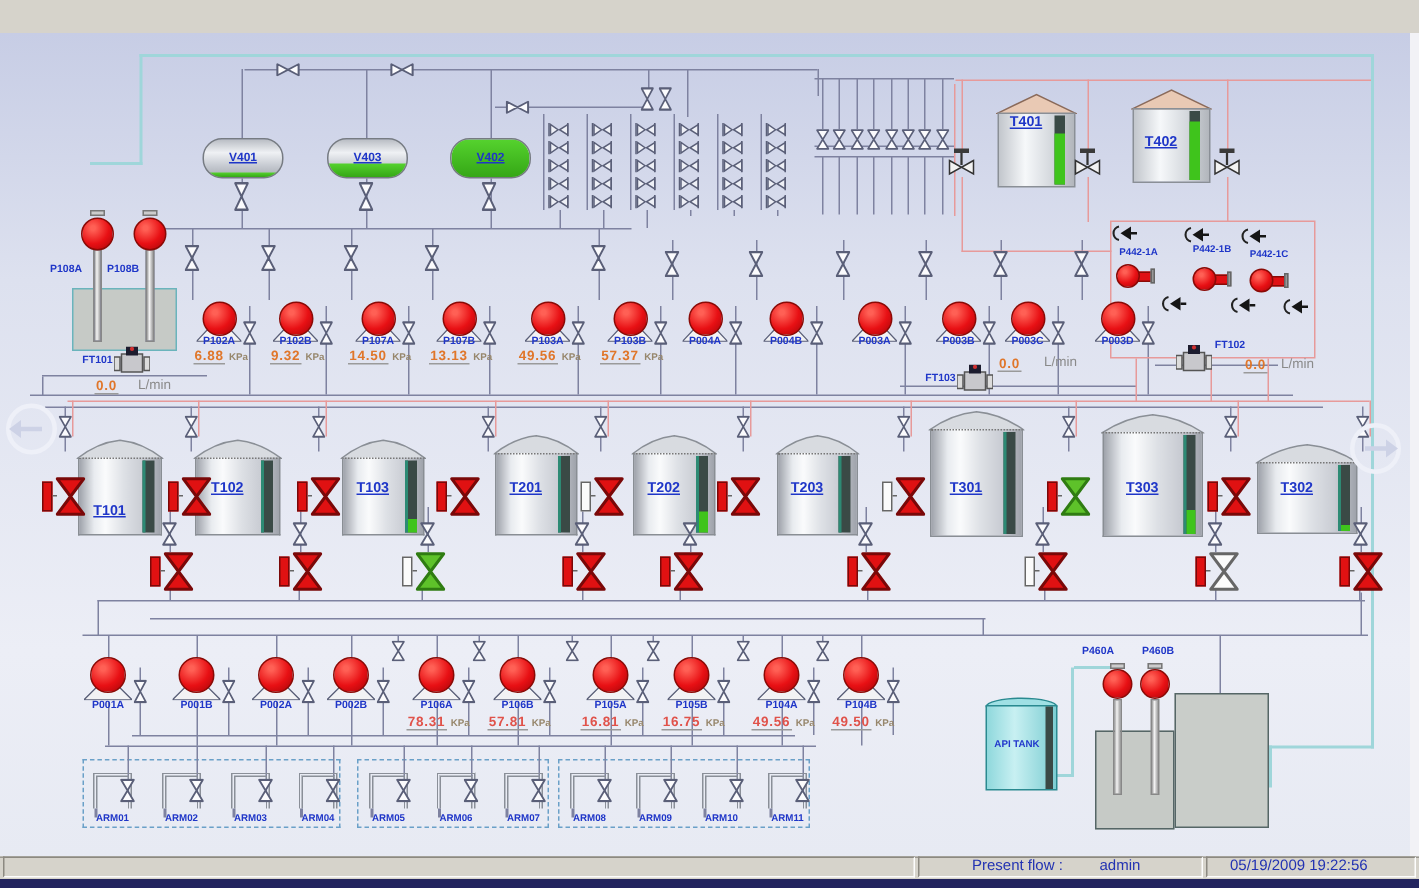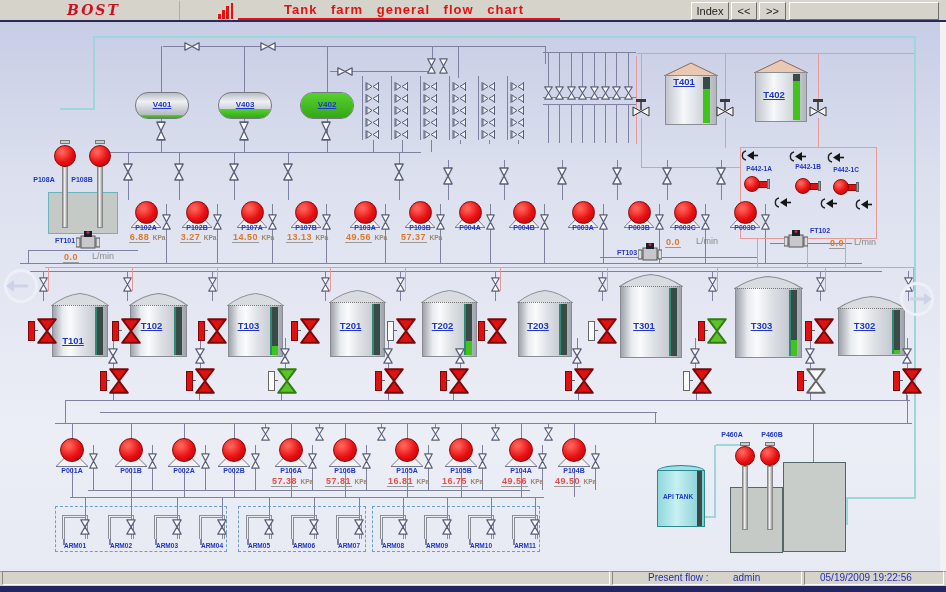--- a/index.html
+++ b/index.html
@@ -43,35 +43,20 @@
 .pumpc{position:absolute;border-radius:50%;background:radial-gradient(circle at 35% 30%,#ff6055 8%,#e81014 55%,#a60408);border:1px solid #8a0a06}
 .basin{position:absolute;border:1px solid #566}
 .arm-u{position:absolute;border:3px double #8a8f98;border-bottom:none}
 .armbox{position:absolute;border:1px dashed #6aa0c8}
 </style>
 </head>
 <body>
 
 <div id="page">
 
-  <div id="titlebar">
-    <div id="logo">BOST</div>
-    <div id="chart-icon">
-      <i style="left:0;height:5px"></i>
-        <i style="left:4px;height:9px"></i>
-        <i style="left:8px;height:13px"></i>
-        <i style="left:13px;height:16px;width:2px"></i>
-    </div>
-    <div id="title">Tank farm general flow chart</div>
-    <div id="title-underline"></div>
-    <div class="tbtn" style="left:691px;width:38px">Index</div>
-    <div class="tbtn" style="left:731px;width:26px">&lt;&lt;</div>
-    <div class="tbtn" style="left:759px;width:27px">&gt;&gt;</div>
-    <div class="tbtn" style="left:789px;width:150px"></div>
-  </div>
 
   <div id="main">
       <div class="pipe " style="left:163px;top:24px;width:382px;height:1px"></div>
       <div class="pipe " style="left:161px;top:24px;width:1px;height:46px"></div>
       <div class="pipe " style="left:244px;top:24px;width:1px;height:46px"></div>
       <div class="pipe " style="left:327px;top:24px;width:1px;height:46px"></div>
       <div class="pipe " style="left:458px;top:24px;width:1px;height:32px"></div>
       <div class="pipe " style="left:545px;top:24px;width:1px;height:18px"></div>
       <div class="pipe " style="left:330px;top:49px;width:102px;height:1px"></div>
       <div class="pipe " style="left:432px;top:24px;width:1px;height:14px"></div>
@@ -609,21 +594,21 @@
       <div class="lbl " style="left:125px;top:202px;width:42px">P102A</div>
       <div class="val" style="left:118px;top:210px;width:58px"><span class="num o">6.88</span> <span class="unit">KPa</span></div>
       <svg class="a" style="left:182px;top:197px;" width="30" height="9" viewBox="0 0 30 9" preserveAspectRatio="none">
         <polygon points="8,0 22,0 30,8.5 0,8.5" fill="#f2f2f4" stroke="#5a5f78" stroke-width="0.8"></polygon>
       </svg>
       <div class="pumpc" style="left:185.5px;top:178.5px;width:23px;height:23px"></div>
       <svg class="a" style="left:212.5px;top:192px;" width="9" height="16" viewBox="0 0 10 14" preserveAspectRatio="none">
         <path d="M0.8,0.8 L9.2,0.8 L5,7 L0.8,13.2 L9.2,13.2 L5,7 Z" fill="#fbfbfd" stroke="#5a5f78" stroke-width="1.2" stroke-linejoin="round"></path>
       </svg>
       <div class="lbl " style="left:176px;top:202px;width:42px">P102B</div>
-      <div class="val" style="left:169px;top:210px;width:58px"><span class="num o">3.27</span> <span class="unit">KPa</span></div>
+      <div class="val" style="left:169px;top:210px;width:58px"><span class="num o">9.32</span> <span class="unit">KPa</span></div>
       <svg class="a" style="left:237px;top:197px;" width="30" height="9" viewBox="0 0 30 9" preserveAspectRatio="none">
         <polygon points="8,0 22,0 30,8.5 0,8.5" fill="#f2f2f4" stroke="#5a5f78" stroke-width="0.8"></polygon>
       </svg>
       <div class="pumpc" style="left:240.5px;top:178.5px;width:23px;height:23px"></div>
       <svg class="a" style="left:267.5px;top:192px;" width="9" height="16" viewBox="0 0 10 14" preserveAspectRatio="none">
         <path d="M0.8,0.8 L9.2,0.8 L5,7 L0.8,13.2 L9.2,13.2 L5,7 Z" fill="#fbfbfd" stroke="#5a5f78" stroke-width="1.2" stroke-linejoin="round"></path>
       </svg>
       <div class="lbl " style="left:231px;top:202px;width:42px">P107A</div>
       <div class="val" style="left:224px;top:210px;width:58px"><span class="num o">14.50</span> <span class="unit">KPa</span></div>
       <svg class="a" style="left:291px;top:197px;" width="30" height="9" viewBox="0 0 30 9" preserveAspectRatio="none">
@@ -1023,21 +1008,21 @@
         <path d="M0.8,0.8 L9.2,0.8 L5,7 L0.8,13.2 L9.2,13.2 L5,7 Z" fill="#fbfbfd" stroke="#5a5f78" stroke-width="1.2" stroke-linejoin="round"></path>
       </svg>
       <svg class="a" style="left:275px;top:436px;" width="32" height="9" viewBox="0 0 30 9" preserveAspectRatio="none">
         <polygon points="8,0 22,0 30,8.5 0,8.5" fill="#f2f2f4" stroke="#5a5f78" stroke-width="0.8"></polygon>
       </svg>
       <div class="pumpc" style="left:279px;top:416px;width:24px;height:24px"></div>
       <svg class="a" style="left:307.5px;top:431px;" width="9" height="16" viewBox="0 0 10 14" preserveAspectRatio="none">
         <path d="M0.8,0.8 L9.2,0.8 L5,7 L0.8,13.2 L9.2,13.2 L5,7 Z" fill="#fbfbfd" stroke="#5a5f78" stroke-width="1.2" stroke-linejoin="round"></path>
       </svg>
       <div class="lbl " style="left:270px;top:445px;width:42px">P106A</div>
-      <div class="val" style="left:263px;top:454px;width:58px"><span class="num r">57.38</span> <span class="unit">KPa</span></div>
+      <div class="val" style="left:263px;top:454px;width:58px"><span class="num r">78.31</span> <span class="unit">KPa</span></div>
       <div class="pipe " style="left:319px;top:402px;width:1px;height:16px"></div>
       <svg class="a" style="left:314.5px;top:405px;" width="9" height="14" viewBox="0 0 10 14" preserveAspectRatio="none">
         <path d="M0.8,0.8 L9.2,0.8 L5,7 L0.8,13.2 L9.2,13.2 L5,7 Z" fill="#fbfbfd" stroke="#5a5f78" stroke-width="1.2" stroke-linejoin="round"></path>
       </svg>
       <svg class="a" style="left:329px;top:436px;" width="32" height="9" viewBox="0 0 30 9" preserveAspectRatio="none">
         <polygon points="8,0 22,0 30,8.5 0,8.5" fill="#f2f2f4" stroke="#5a5f78" stroke-width="0.8"></polygon>
       </svg>
       <div class="pumpc" style="left:333px;top:416px;width:24px;height:24px"></div>
       <svg class="a" style="left:361.5px;top:431px;" width="9" height="16" viewBox="0 0 10 14" preserveAspectRatio="none">
         <path d="M0.8,0.8 L9.2,0.8 L5,7 L0.8,13.2 L9.2,13.2 L5,7 Z" fill="#fbfbfd" stroke="#5a5f78" stroke-width="1.2" stroke-linejoin="round"></path>

